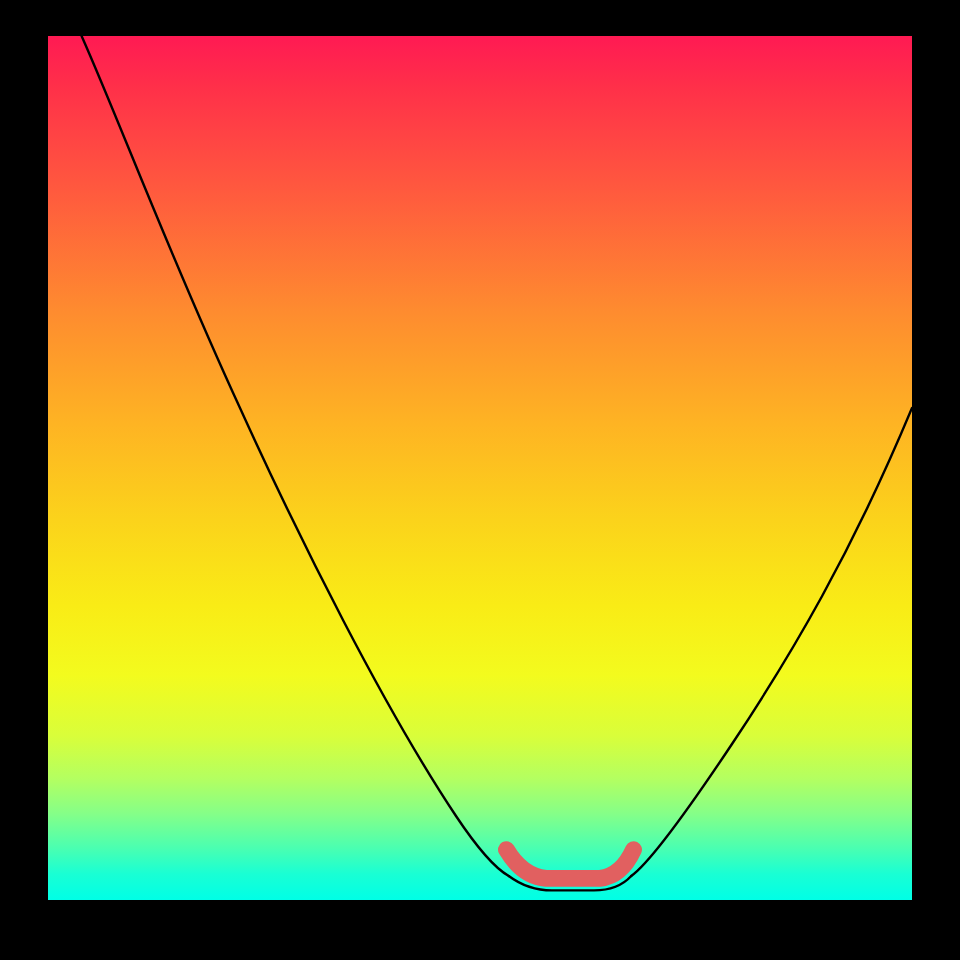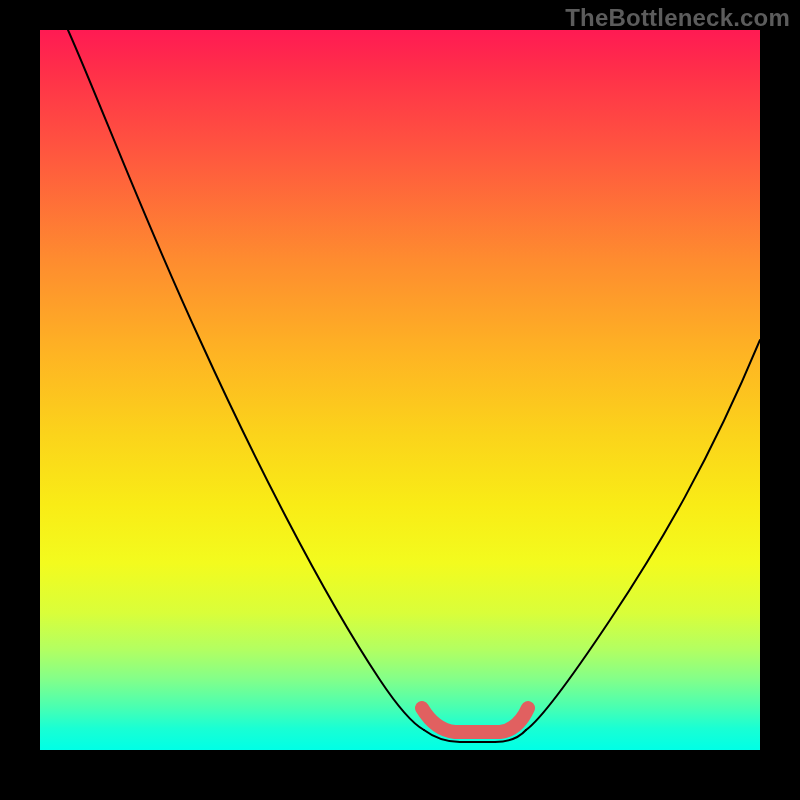--- a/index.html
+++ b/index.html
@@ -68,21 +68,20 @@
     stroke: #e16060;
     stroke-width: 14;
     stroke-linecap: round;
   }
 </style>
 </head>
 <body>
 
 <div class="frame">
 
-  <div class="watermark">TheBottleneck.com</div>
 
   <div class="plot-area">
     <svg class="curves" viewBox="0 0 720 720" preserveAspectRatio="none">
 
       <path class="thin" d="M 28 0
                C 60 72, 100 180, 160 310
                C 210 420, 280 560, 340 650
                C 360 680, 375 695, 384 700"></path>
 
       <path class="fat" d="M 382 678

